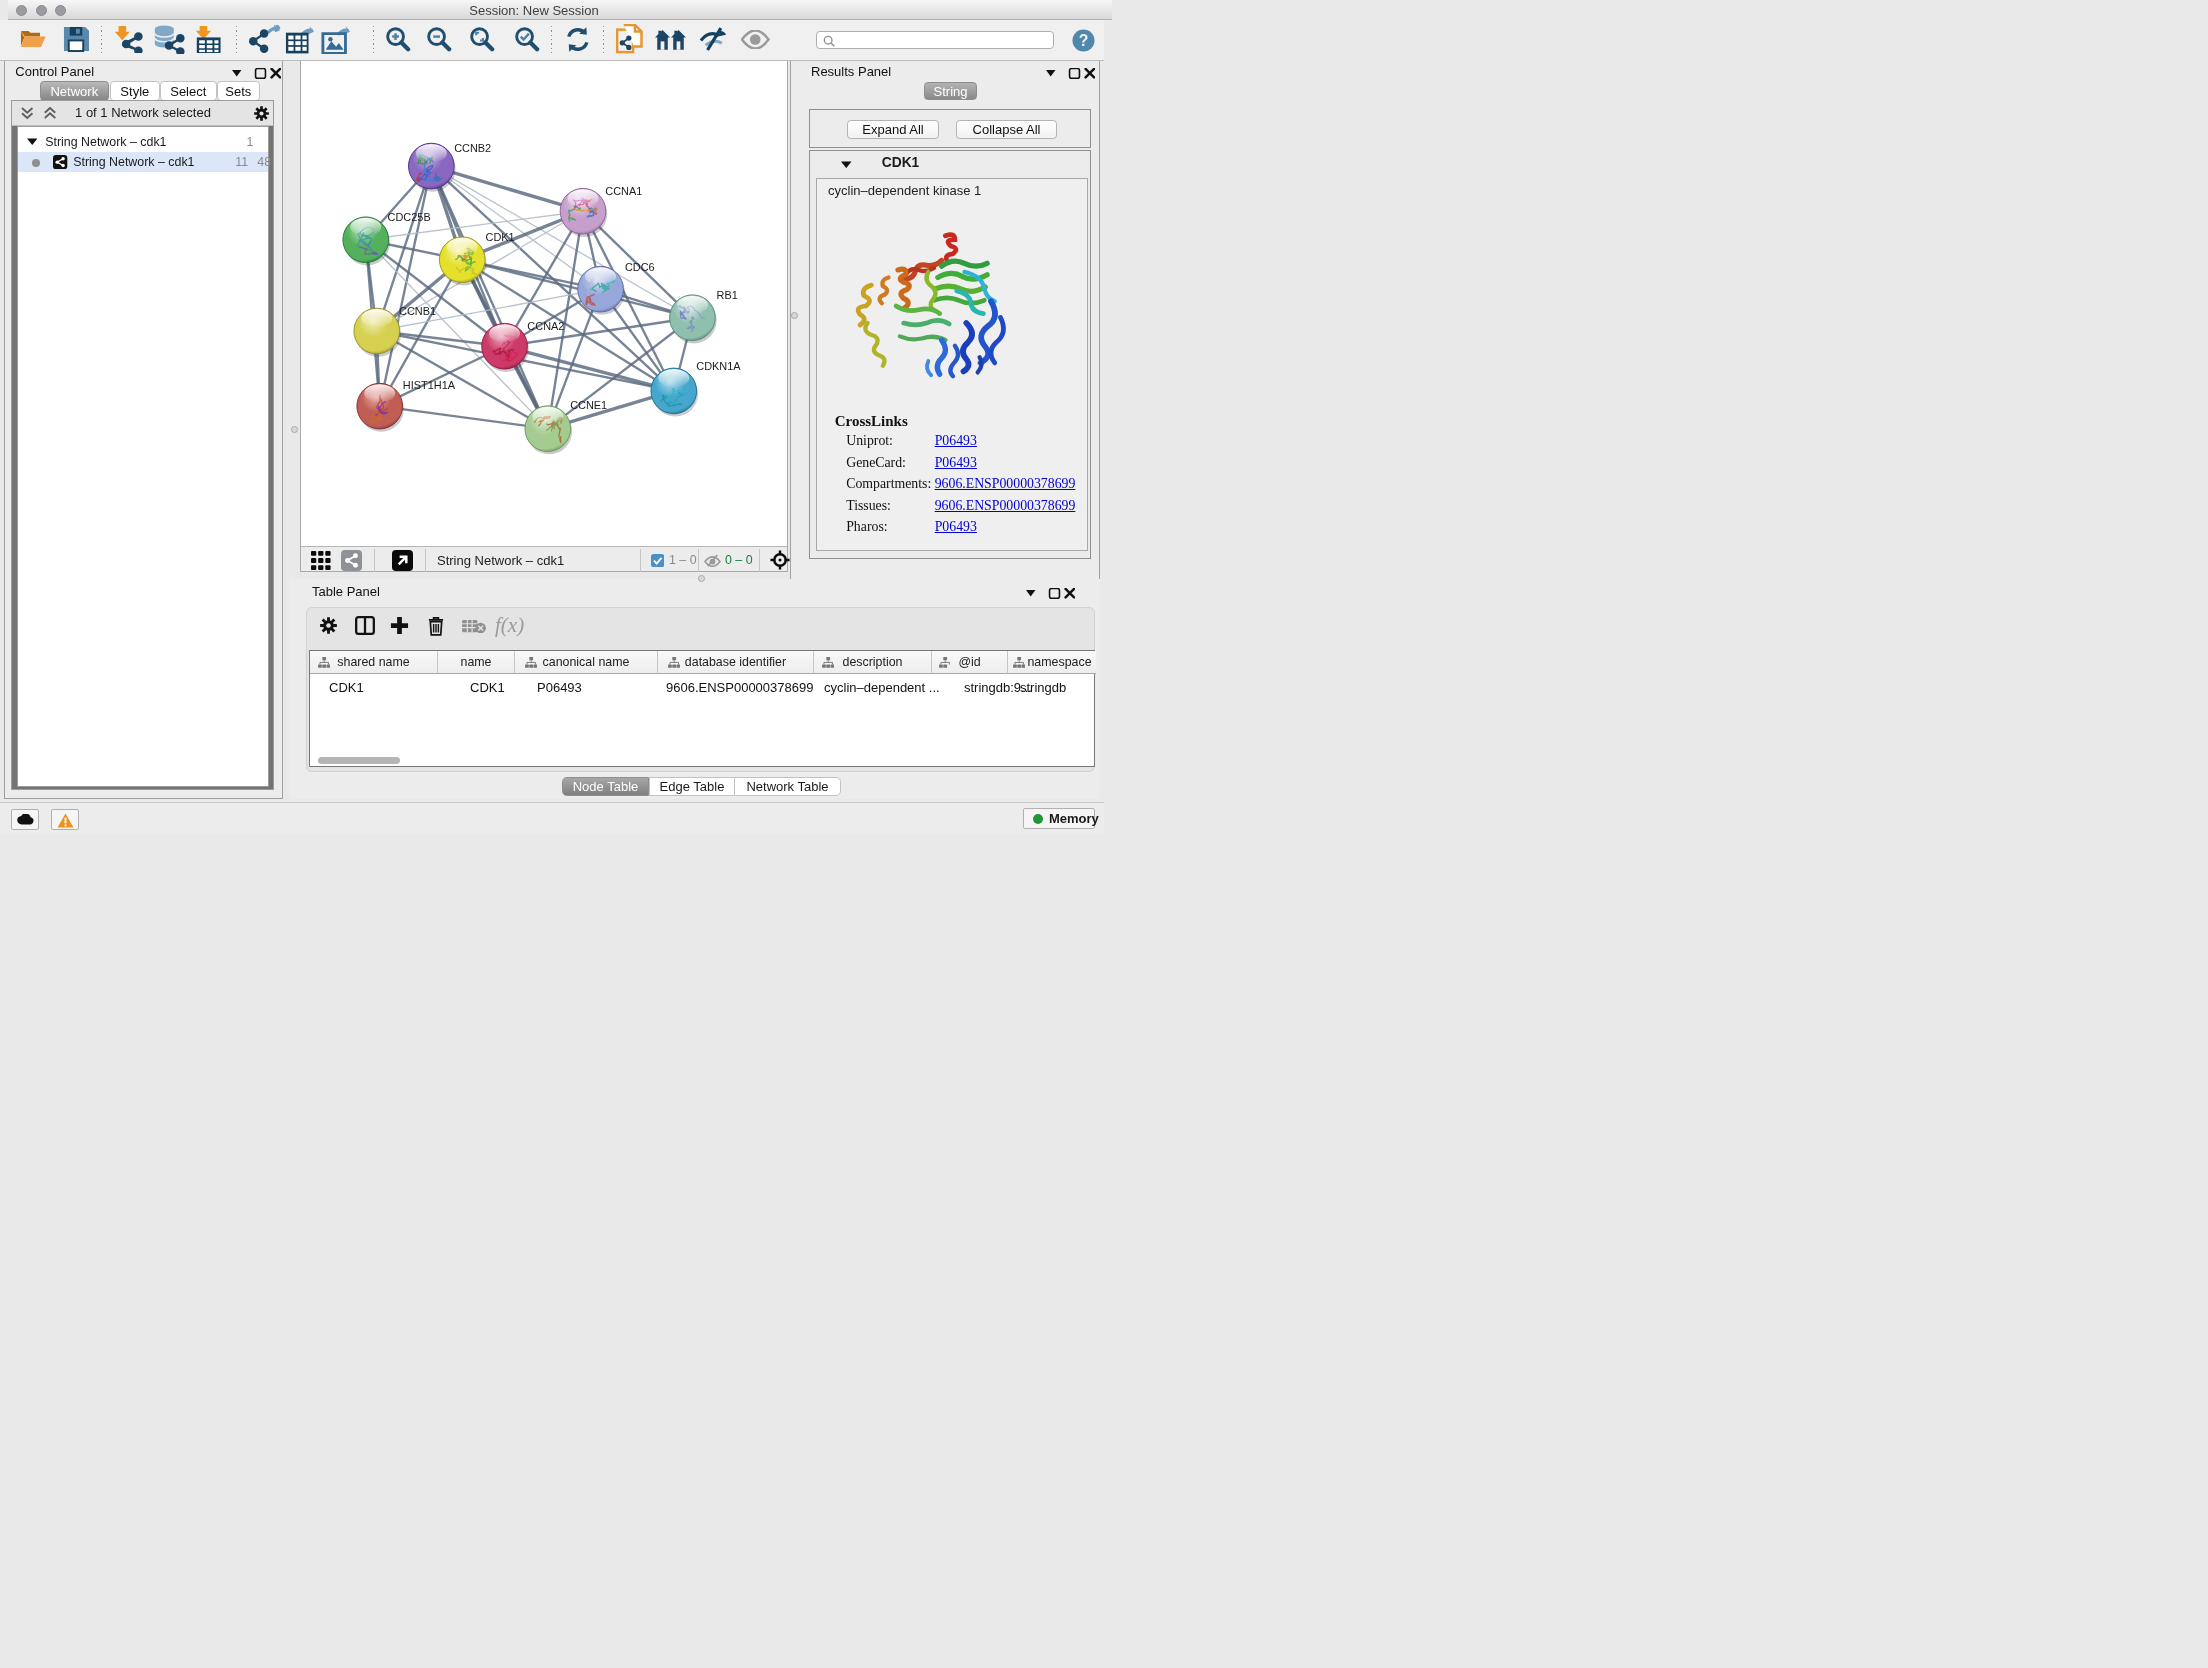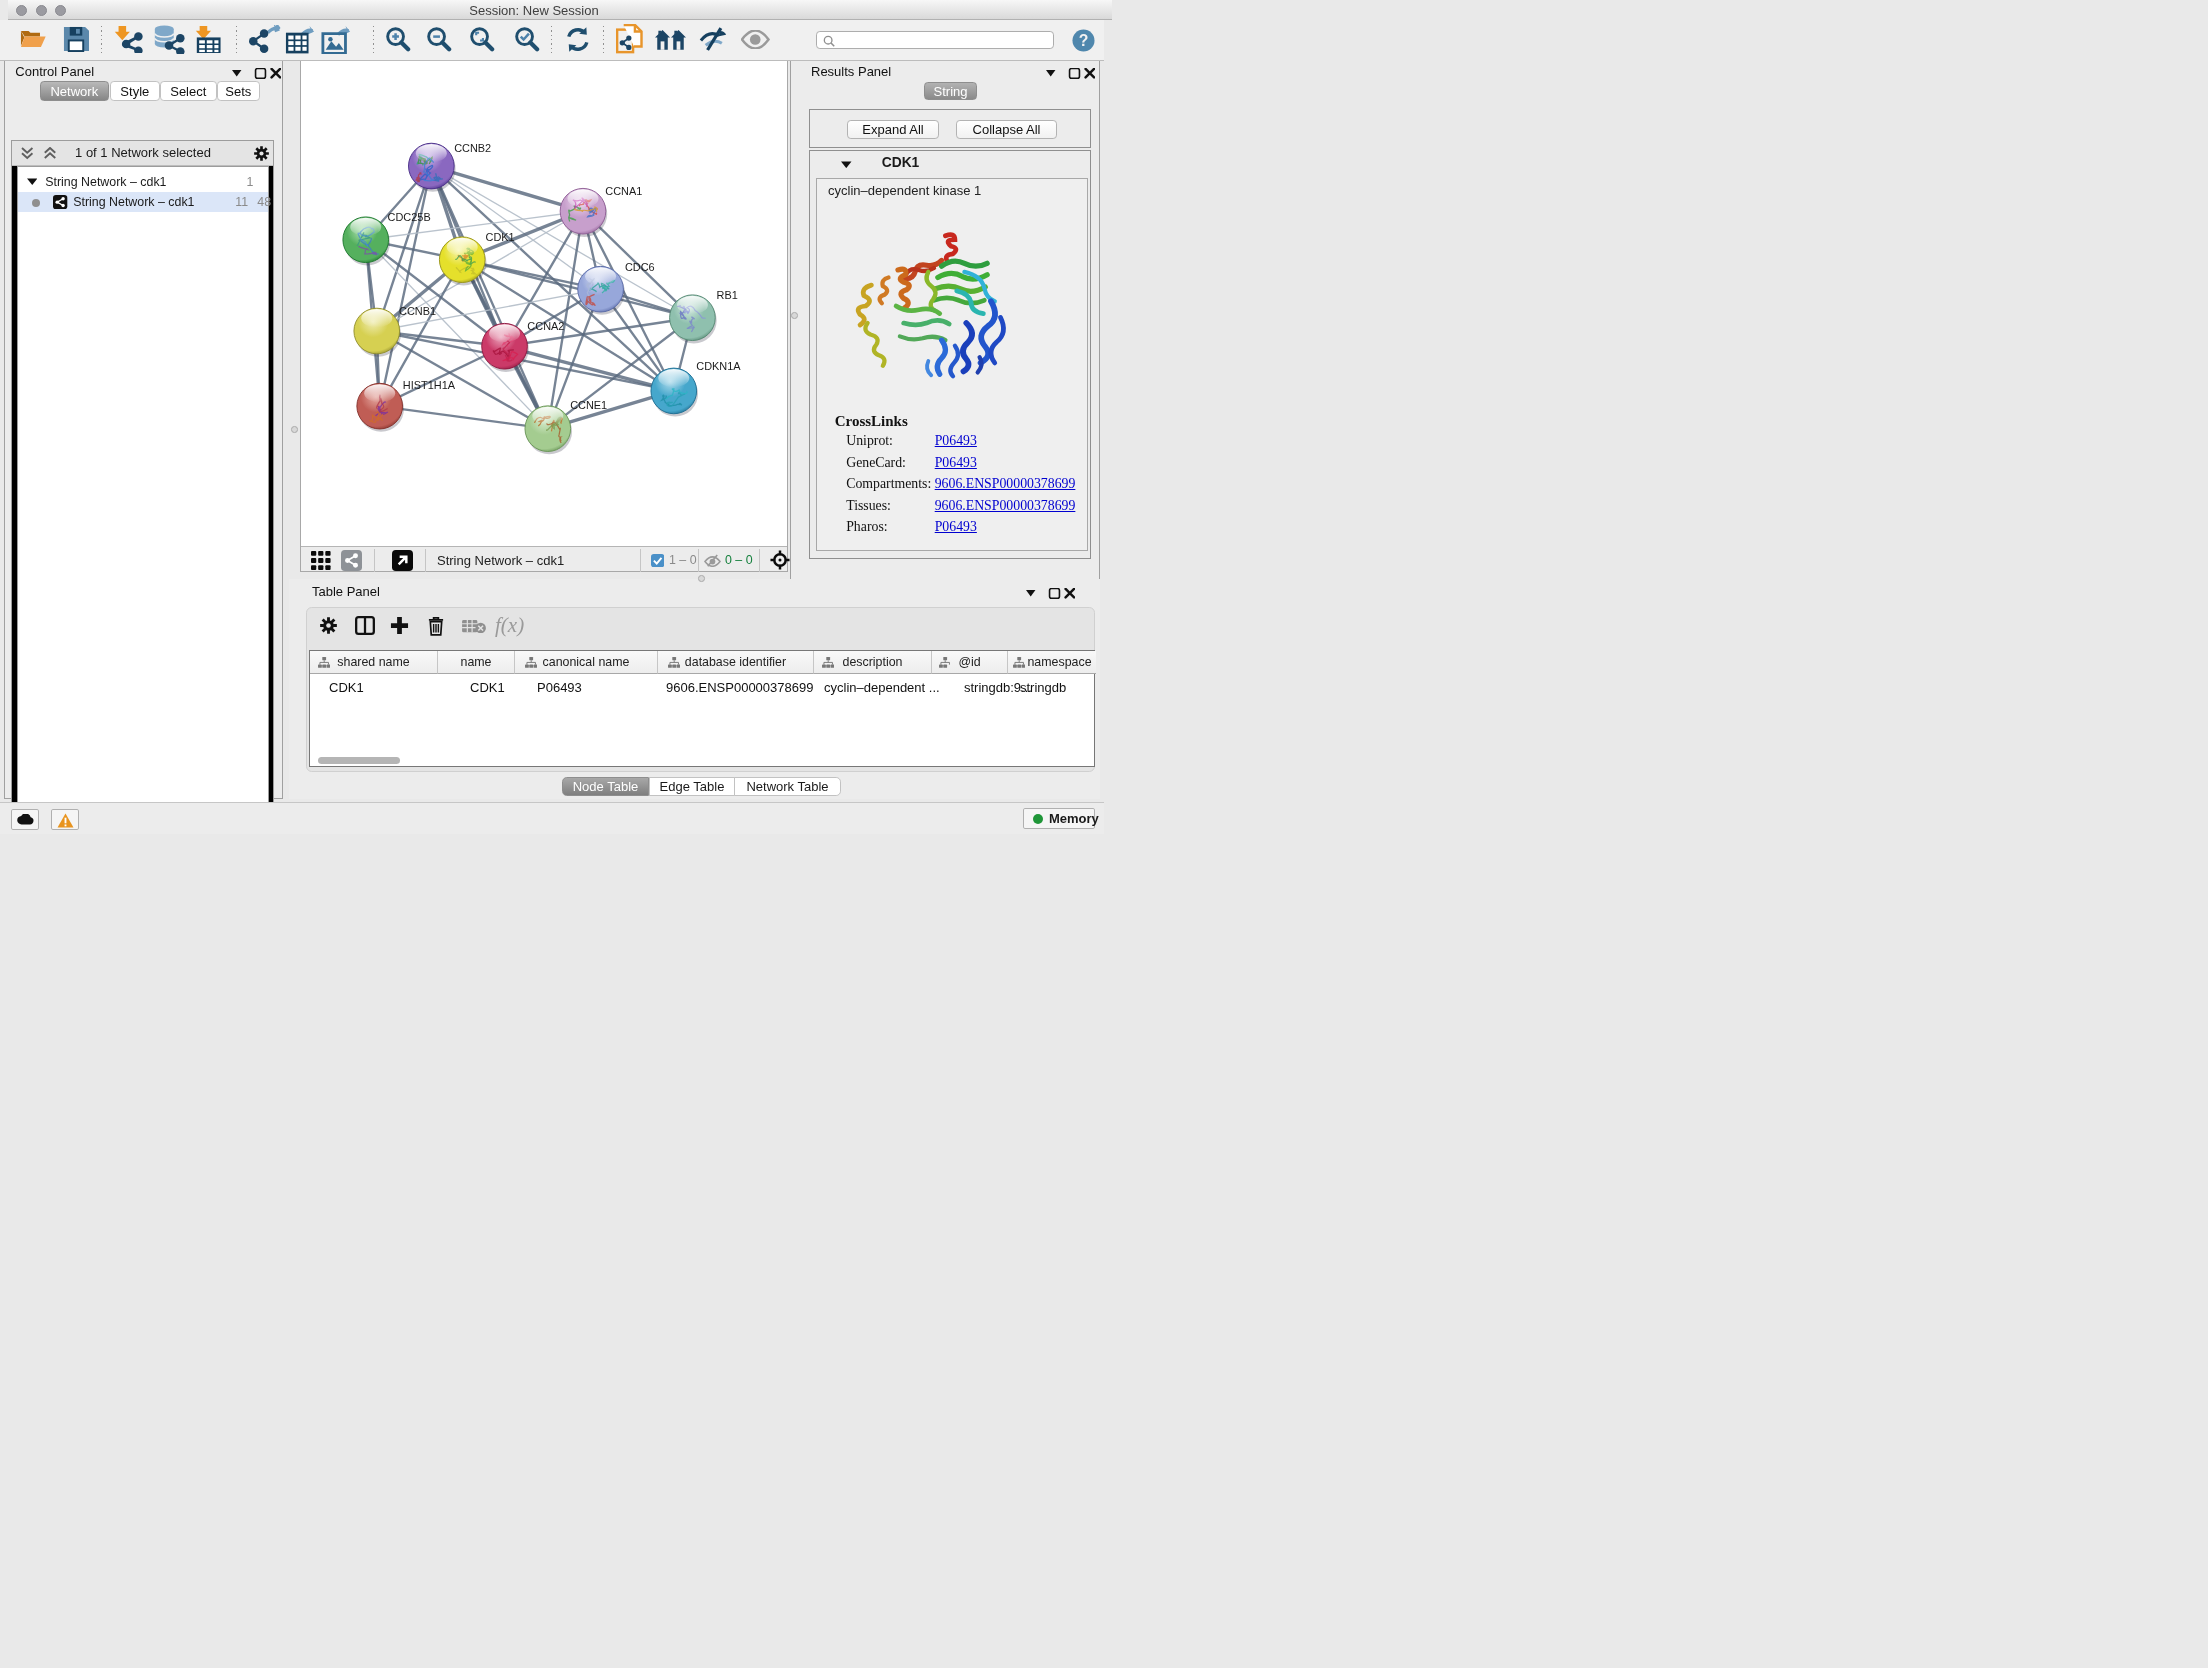--- a/index.html
+++ b/index.html
@@ -22,21 +22,21 @@
   background:#fff; border:1px solid #adadad; border-radius:3.8px; }
 
 .panel-title { font-size:13px; color:#111; }
 
 #cp { position:absolute; left:3.8px; top:61px; width:279px; height:738px;
   background:#ececec; border:1px solid #a0a0a0; border-top:none; }
 .tab { position:absolute; top:20px; height:20px; background:#fff; border:1px solid #c2c2c2;
   text-align:center; font-size:13px; line-height:19px; color:#111; border-radius:3.8px; }
 .tab.sel { background:linear-gradient(#b9b9b9,#868686); color:#fff; border-color:#8e8e8e; }
 #cp-box { position:absolute; left:6.7px; top:39px; width:263px; height:690px;
-  border:1px solid #9c9c9c; background:#000000;margin-top:40px; }
+  border:1px solid #9c9c9c; background:#737373; }
 #cp-head { position:absolute; left:0; top:0; width:100%; height:25px; background:#e4e4e4;
   border-bottom:1px solid #bdbdbd; }
 #cp-list { position:absolute; left:4.8px; top:25px; width:252px; height:661px;
   background:#fff; border:1px solid #9c9c9c; }
 .cprow { position:absolute; left:0; width:100%; height:20px; line-height:20px; }
 
 #canvas-col { position:absolute; left:300px; top:61px; width:488px; height:511px;
   border:1px solid #a8a8a8; border-top:none; background:#fff; }
 #netbar { position:absolute; left:0; bottom:0; width:100%; height:25px;
   background:#ececec; border-top:1px solid #b5b5b5; }

